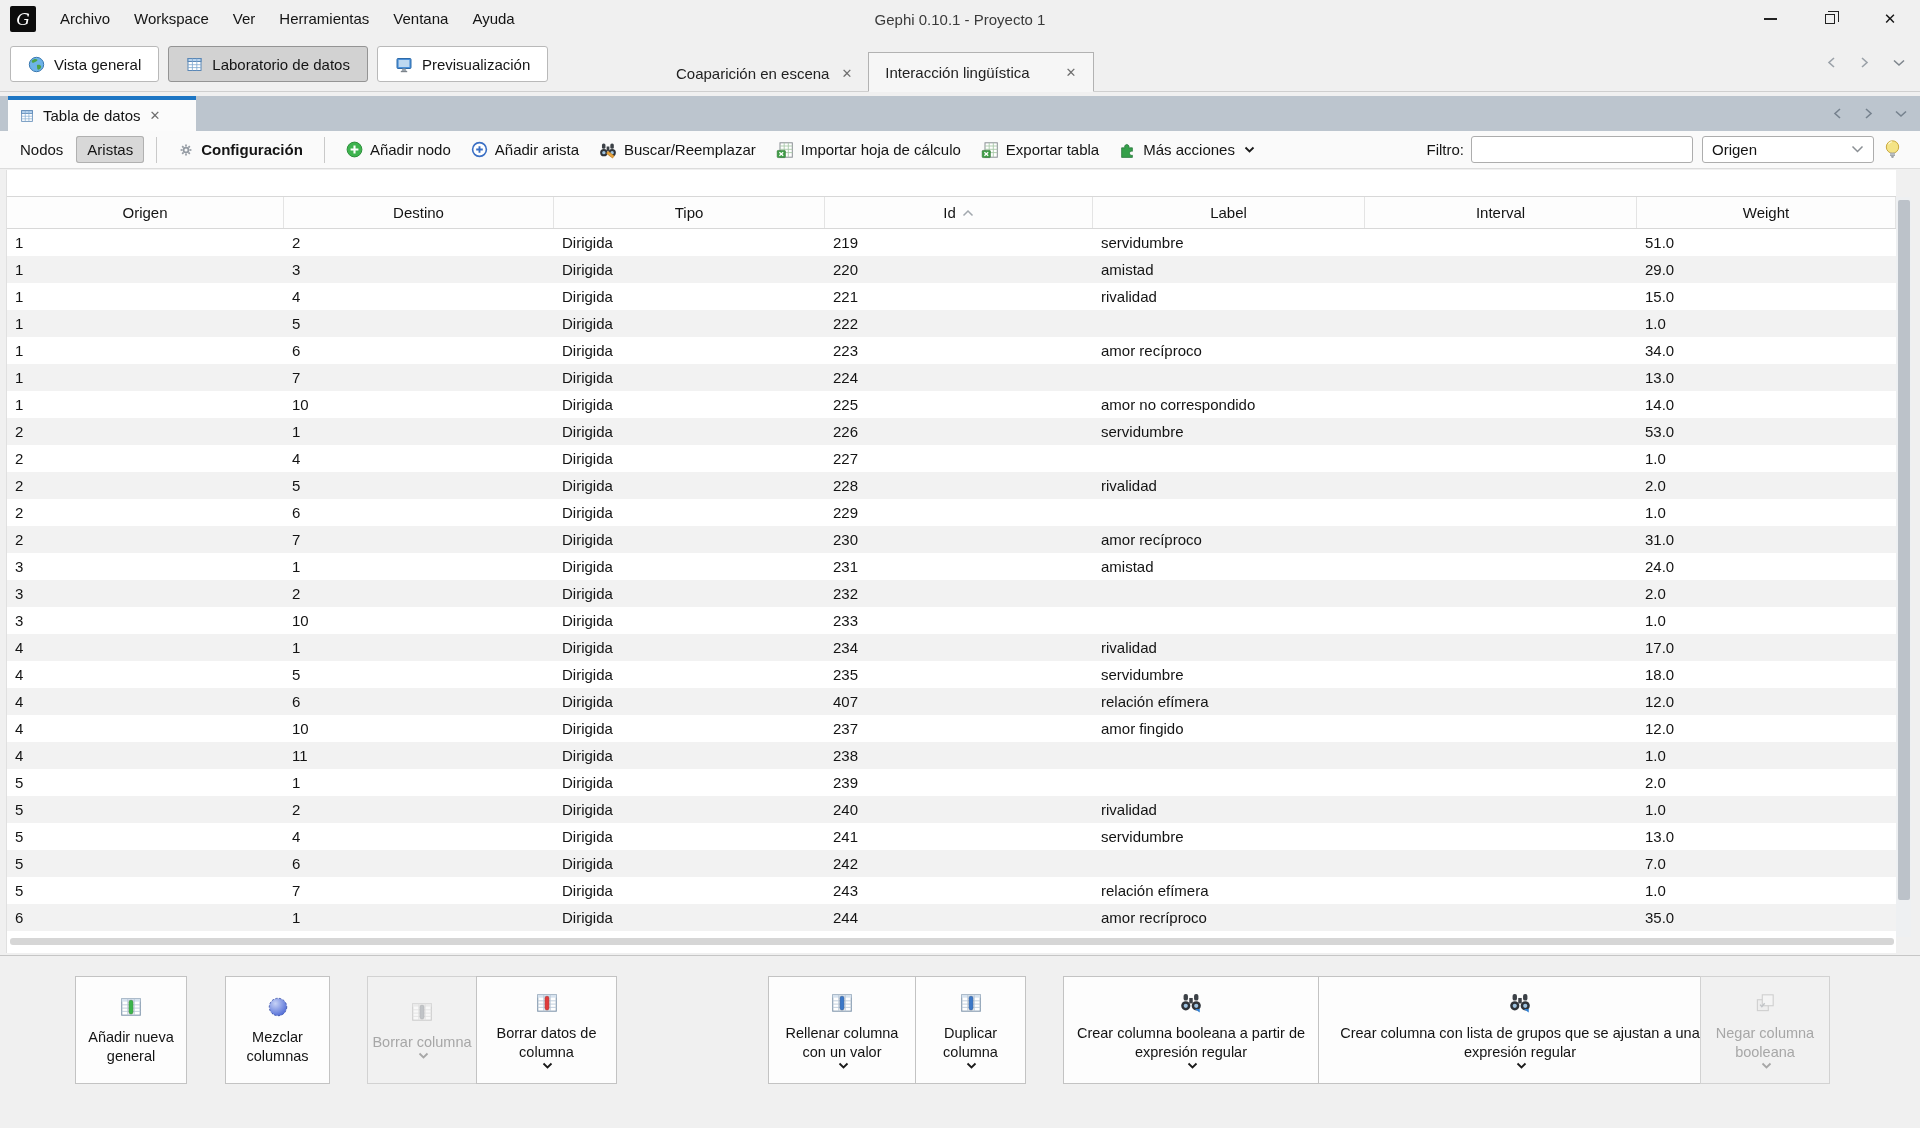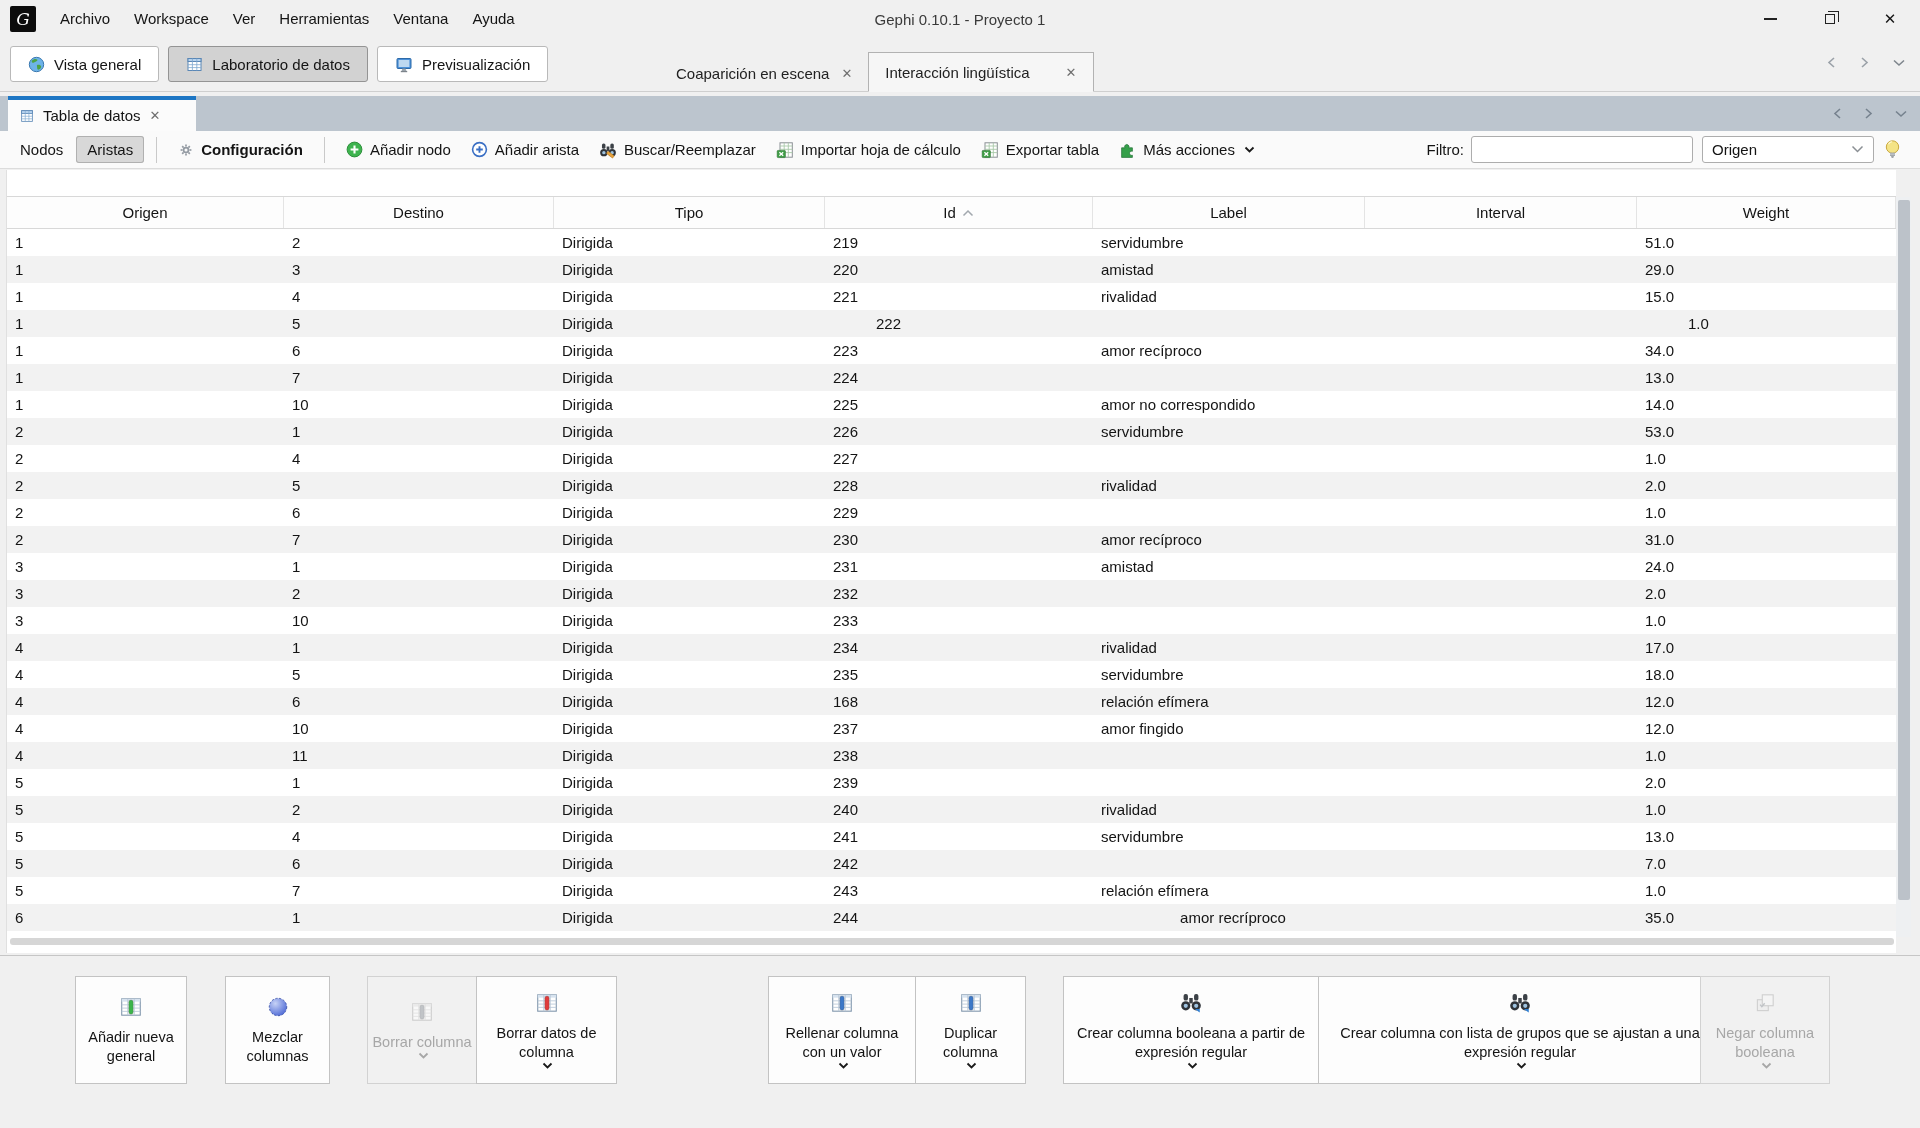--- a/index.html
+++ b/index.html
@@ -373,21 +373,21 @@
         <div class="td" style="width: 271px;">Dirigida</div>
         <div class="td" style="width: 268px;">221</div>
         <div class="td" style="width: 272px;">rivalidad</div>
         <div class="td" style="width: 272px;"></div>
         <div class="td" style="flex: 1 1 0%;">15.0</div>
       </div>
       <div class="tr">
         <div class="td" style="width: 277px;">1</div>
         <div class="td" style="width: 270px;">5</div>
         <div class="td" style="width: 271px;">Dirigida</div>
-        <div class="td" style="width: 268px; margin-left: 43px;">222</div>
+        <div class="td" style="width: 268px;">222</div>
         <div class="td" style="width: 272px;"></div>
         <div class="td" style="width: 272px;"></div>
         <div class="td" style="flex: 1 1 0%;">1.0</div>
       </div>
       <div class="tr">
         <div class="td" style="width: 277px;">1</div>
         <div class="td" style="width: 270px;">6</div>
         <div class="td" style="width: 271px;">Dirigida</div>
         <div class="td" style="width: 268px;">223</div>
         <div class="td" style="width: 272px;">amor recíproco</div>
@@ -499,21 +499,21 @@
         <div class="td" style="width: 271px;">Dirigida</div>
         <div class="td" style="width: 268px;">235</div>
         <div class="td" style="width: 272px;">servidumbre</div>
         <div class="td" style="width: 272px;"></div>
         <div class="td" style="flex: 1 1 0%;">18.0</div>
       </div>
       <div class="tr">
         <div class="td" style="width: 277px;">4</div>
         <div class="td" style="width: 270px;">6</div>
         <div class="td" style="width: 271px;">Dirigida</div>
-        <div class="td" style="width: 268px;">168</div>
+        <div class="td" style="width: 268px;">407</div>
         <div class="td" style="width: 272px;">relación efímera</div>
         <div class="td" style="width: 272px;"></div>
         <div class="td" style="flex: 1 1 0%;">12.0</div>
       </div>
       <div class="tr">
         <div class="td" style="width: 277px;">4</div>
         <div class="td" style="width: 270px;">10</div>
         <div class="td" style="width: 271px;">Dirigida</div>
         <div class="td" style="width: 268px;">237</div>
         <div class="td" style="width: 272px;">amor fingido</div>
@@ -572,21 +572,21 @@
         <div class="td" style="width: 268px;">243</div>
         <div class="td" style="width: 272px;">relación efímera</div>
         <div class="td" style="width: 272px;"></div>
         <div class="td" style="flex: 1 1 0%;">1.0</div>
       </div>
       <div class="tr">
         <div class="td" style="width: 277px;">6</div>
         <div class="td" style="width: 270px;">1</div>
         <div class="td" style="width: 271px;">Dirigida</div>
         <div class="td" style="width: 268px;">244</div>
-        <div class="td" style="width: 272px; text-align: center;">amor recríproco</div>
+        <div class="td" style="width: 272px;">amor recríproco</div>
         <div class="td" style="width: 272px;"></div>
         <div class="td" style="flex: 1 1 0%;">35.0</div>
       </div>
     </div>
 </div>
 <div class="vscroll">
     <div class="vthumb"></div>
   </div>
 <div class="hscroll"></div>
 

